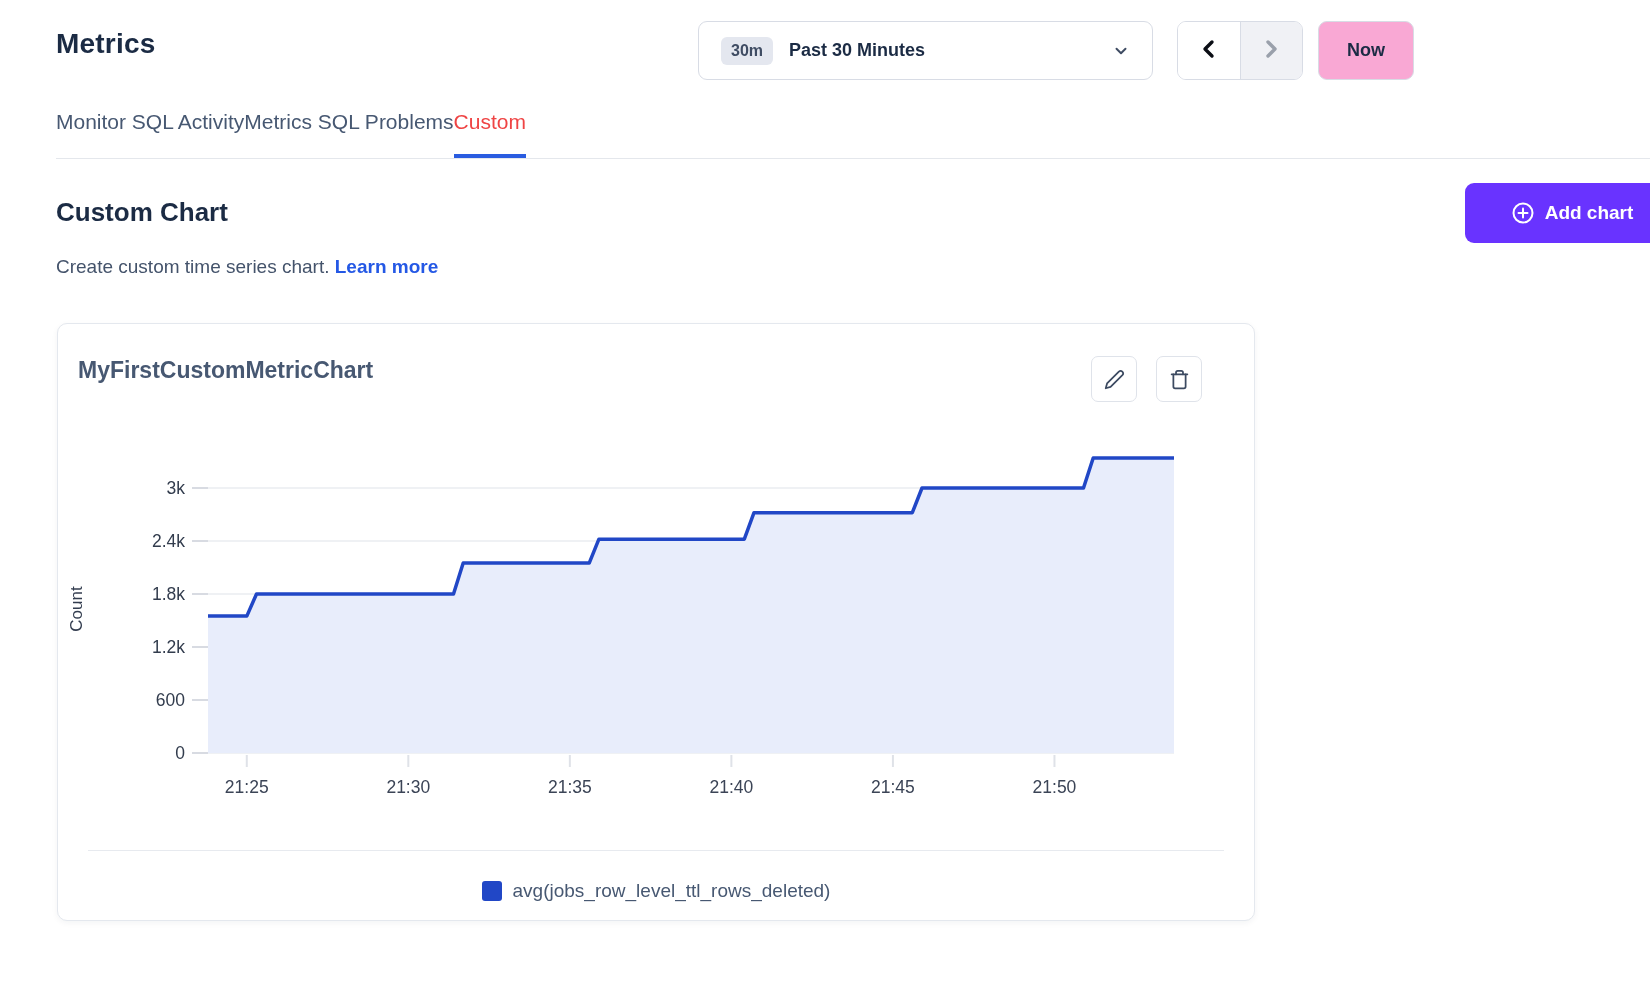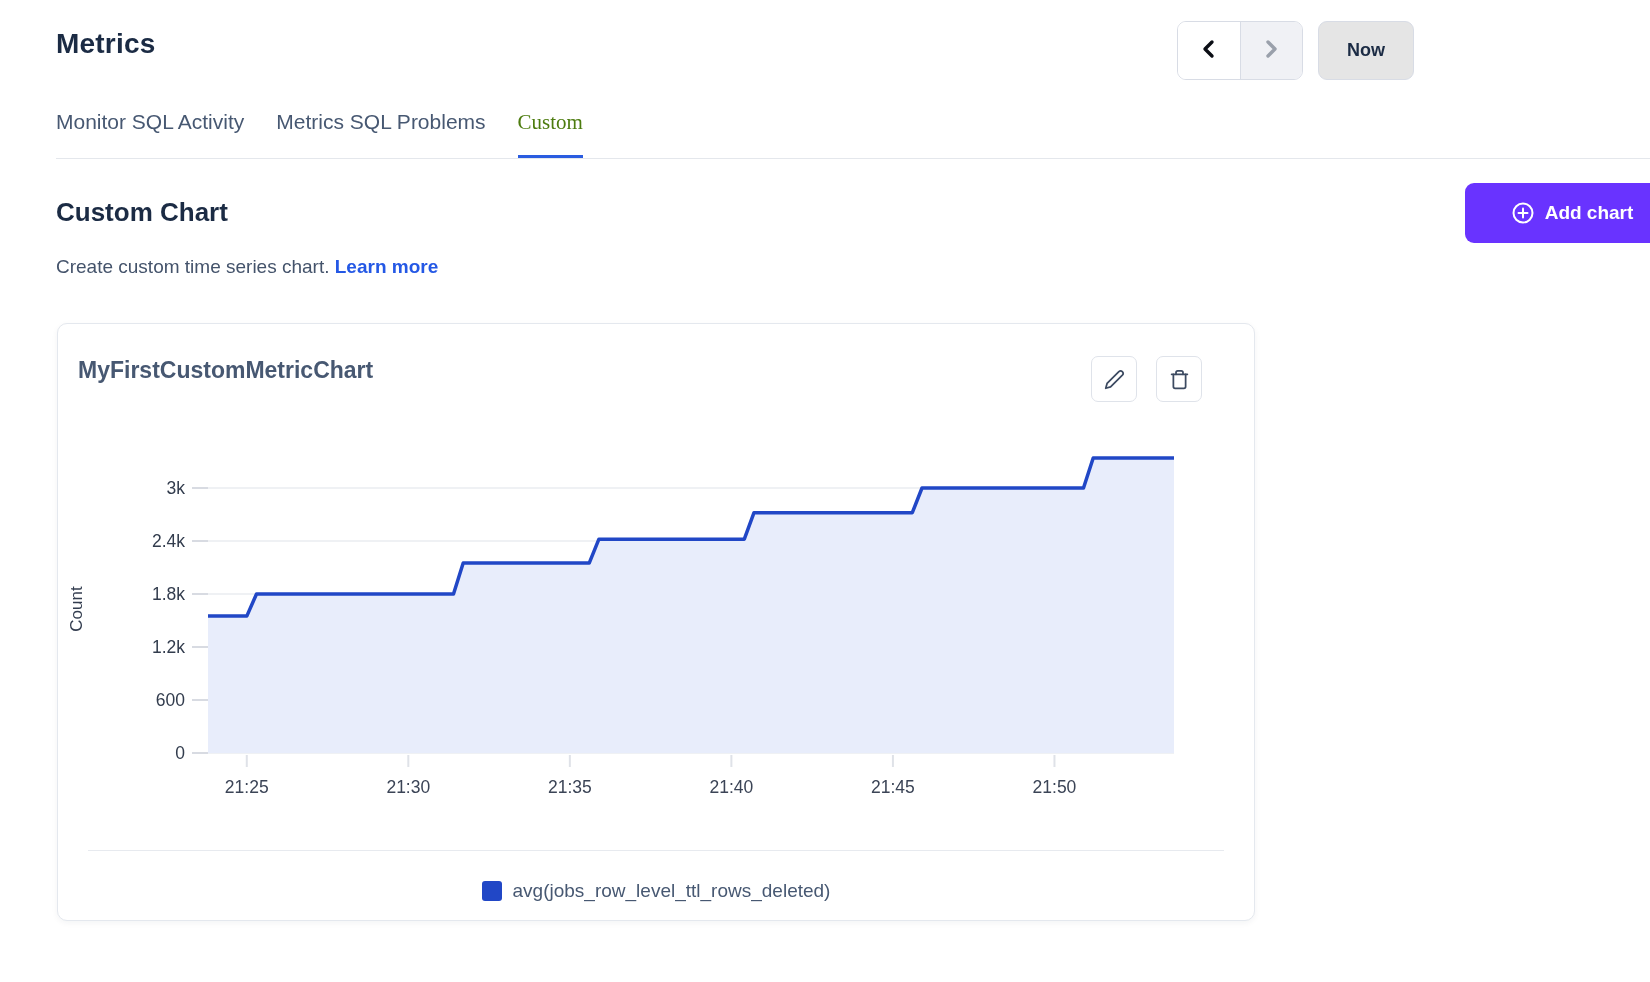--- a/index.html
+++ b/index.html
@@ -18,29 +18,29 @@
   .time-label { font-size:18px; font-weight:600; color:#1b2b44; }
   .time-picker .chev { margin-left:auto; color:#3f4c63; display:flex; }
 
   
   .nav-group { position:absolute; left:1149px; top:21px; width:126px; height:59px;
     border:1px solid #d8dce5; border-radius:9px; overflow:hidden; display:flex; background:#fff; }
   .nav-btn { flex:1; display:flex; align-items:center; justify-content:center; cursor:pointer; background:#fff; border:none; }
   .nav-btn.prev { color:#0b0e15; }
   .nav-btn.next { background:#f0f1f5; color:#9aa0ab; border-left:1px solid #d8dce5; cursor:default; }
 
-  .now-button { position:absolute; left:1290px; top:21px; width:96px; height:59px; background:#e5e5e5;
+  .now-button { position:absolute; left:1290px; top:21px; width:96px; height:59px; background:#f9a8d4;
     border:1px solid #d8dce5; border-radius:9px; font-size:18px; font-weight:600; color:#1b2b44;
     display:flex; align-items:center; justify-content:center; cursor:pointer;
     font-family:"Liberation Sans","DejaVu Sans",sans-serif; }
 
   
-  .tabs { position:absolute; left:28px; top:110px; display:flex; gap:32px; }
+  .tabs { position:absolute; left:28px; top:110px; display:flex; }
   .tab { font-size:21px; color:#475872; padding-bottom:20px; border-bottom:4px solid transparent; cursor:pointer; }
-  .tab.active { color:#4d7c0f; border-bottom-color:var(--tabline,#2a5ce0);font-family:Liberation Serif, serif; }
+  .tab.active { color:#ef4444; border-bottom-color:var(--tabline,#2a5ce0); }
   .tabs-divider { position:absolute; left:28px; right:0; top:158px; height:1px; background:#e4e7ec; }
 
   
   .section-title { position:absolute; left:28px; top:197px; font-size:26px; font-weight:700; color:#1b2b44; }
   .section-subtitle { position:absolute; left:28px; top:256px; font-size:19px; color:#44536b; }
   .learn-more { color:var(--link,#2458e5); font-weight:600; text-decoration:none; cursor:pointer; }
 
   .add-chart { position:absolute; left:1437px; top:183px; width:214px; height:60px;
     background:var(--accent,#6933ff); border:none; border-radius:9px; color:#fff; font-size:19px; font-weight:600;
     display:flex; align-items:center; justify-content:center; gap:10px; cursor:pointer;
@@ -62,20 +62,29 @@
   .legend-swatch { width:20px; height:20px; border-radius:3px; background:var(--line,#2147c6); }
   .legend-label { font-size:19px; color:#475872; }
 </style>
 </head>
 <body>
 
 <div class="page">
 
   <h1 class="page-title">Metrics</h1>
 
+  <div class="time-picker">
+    <span class="time-badge">30m</span>
+    <span class="time-label">Past 30 Minutes</span>
+    <span class="chev">
+      <svg width="18" height="18" viewBox="0 0 24 24" fill="none" stroke="currentColor" stroke-width="2.6" stroke-linecap="round" stroke-linejoin="round">
+          <polyline points="6 9 12 15 18 9"></polyline>
+        </svg>
+    </span>
+  </div>
 
   <div class="nav-group">
     <button class="nav-btn prev" aria-label="previous">
       <span>
         <svg width="24" height="24" viewBox="0 0 24 24" fill="none" stroke="currentColor" stroke-width="3.4" stroke-linecap="round" stroke-linejoin="round">
             <polyline points="15 5 8 12 15 19"></polyline>
           </svg>
       </span>
     </button>
     <button class="nav-btn next" aria-label="next" disabled="">

